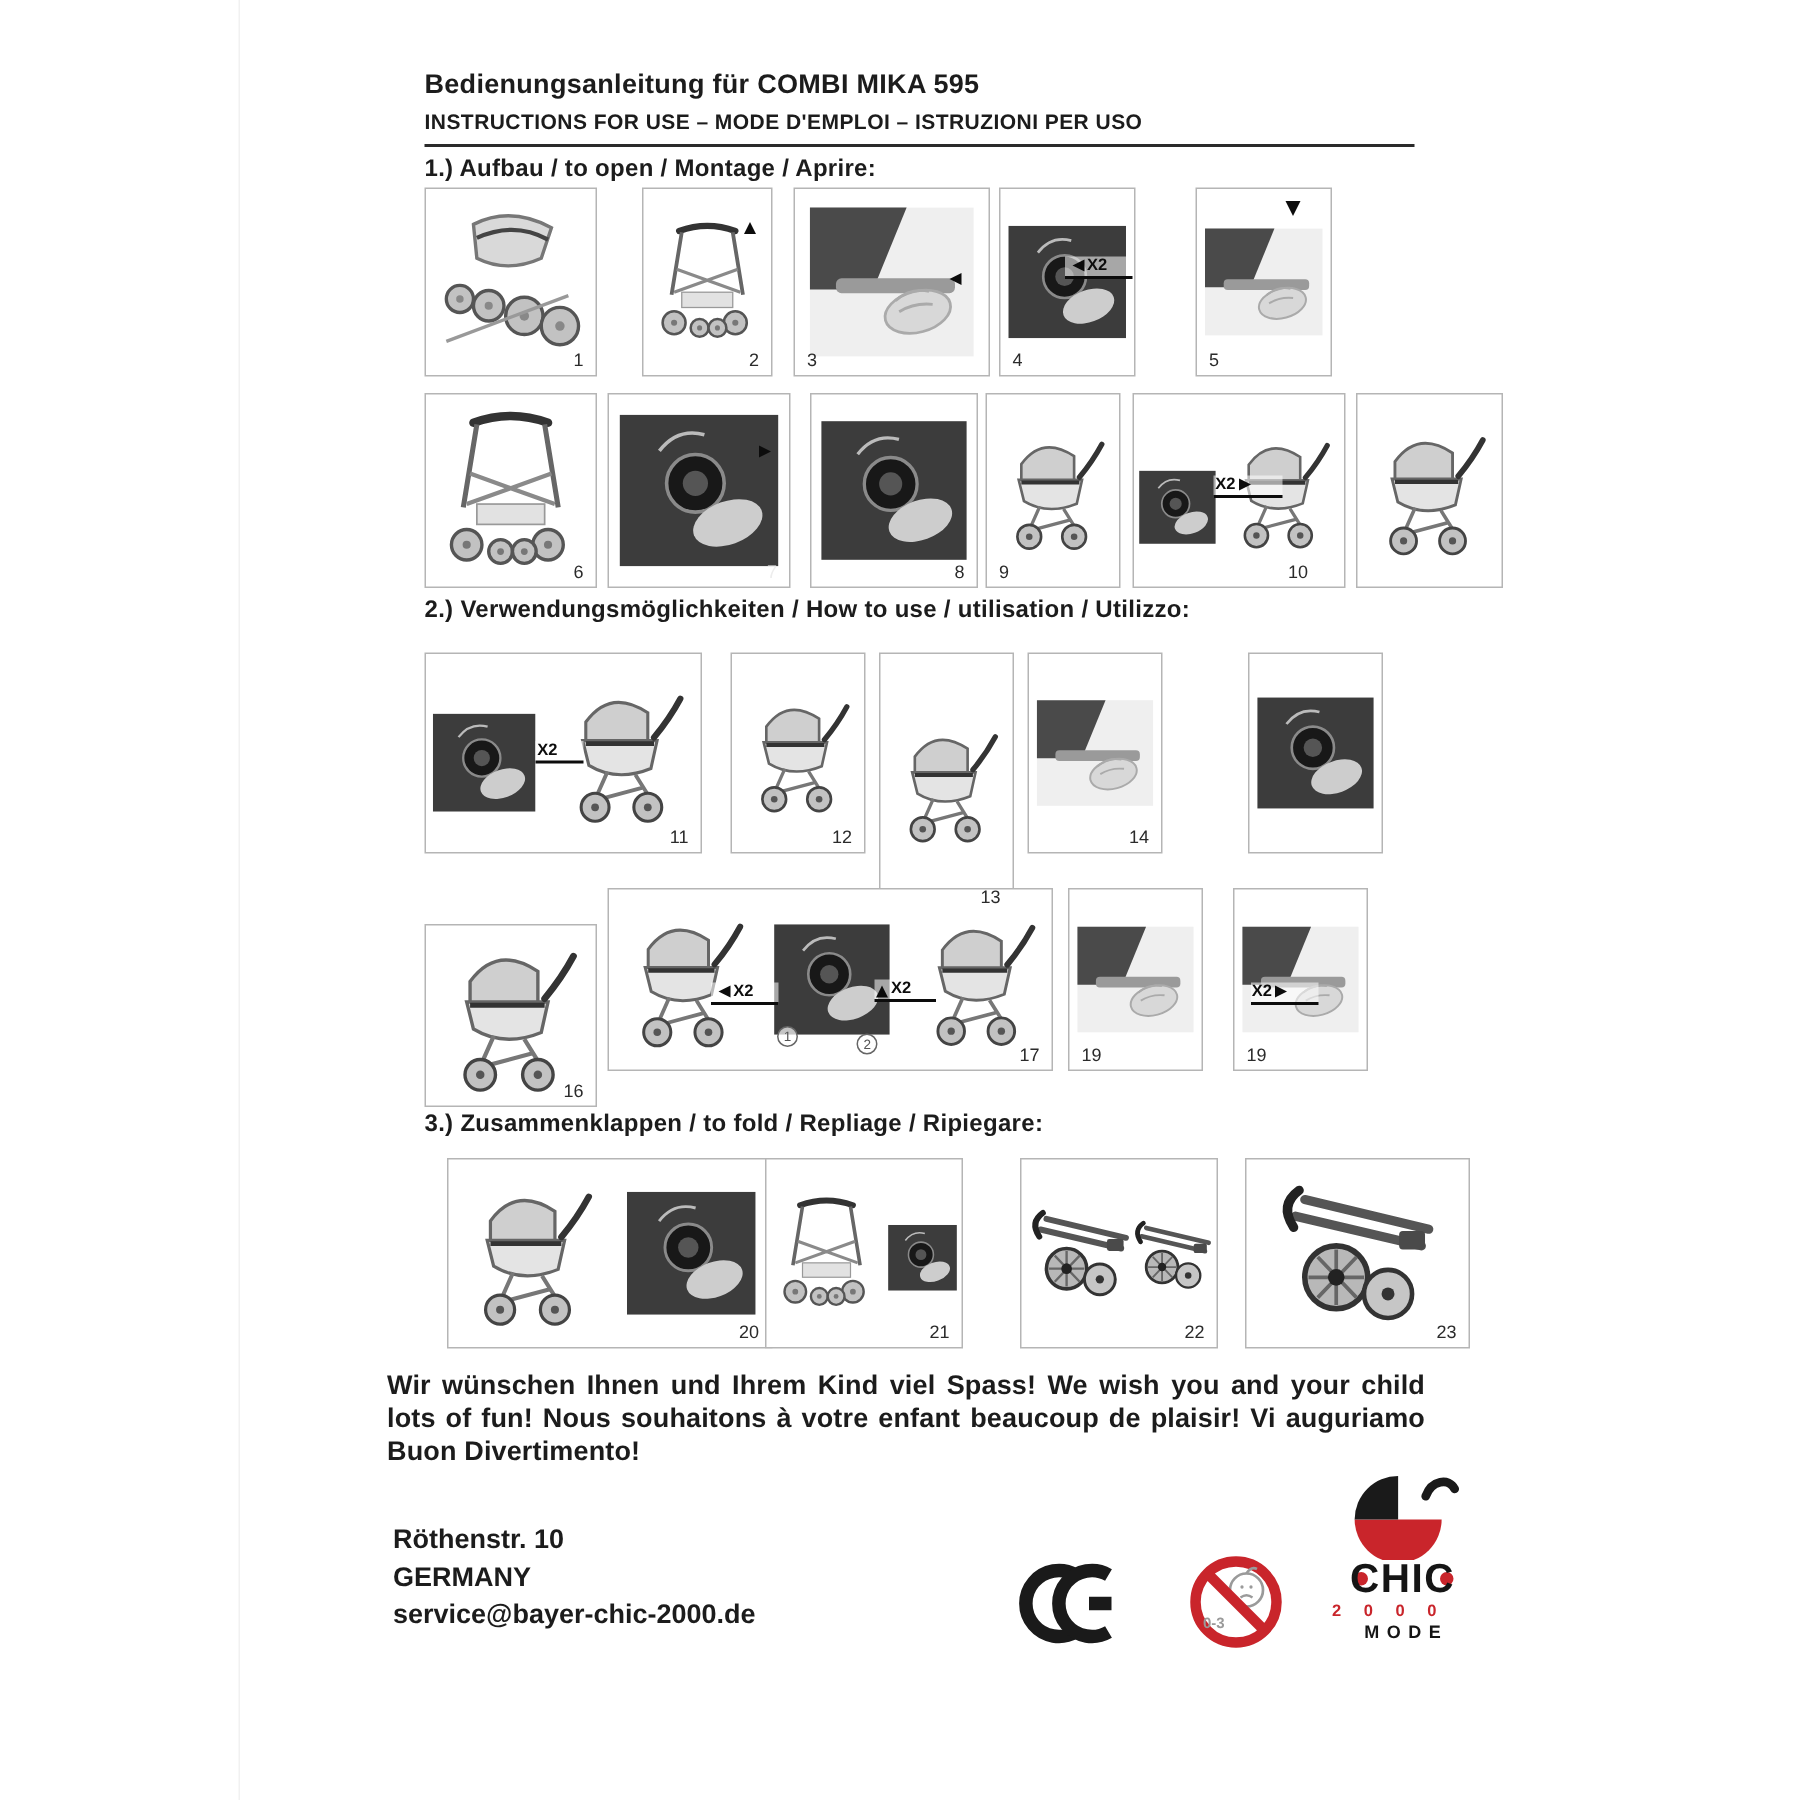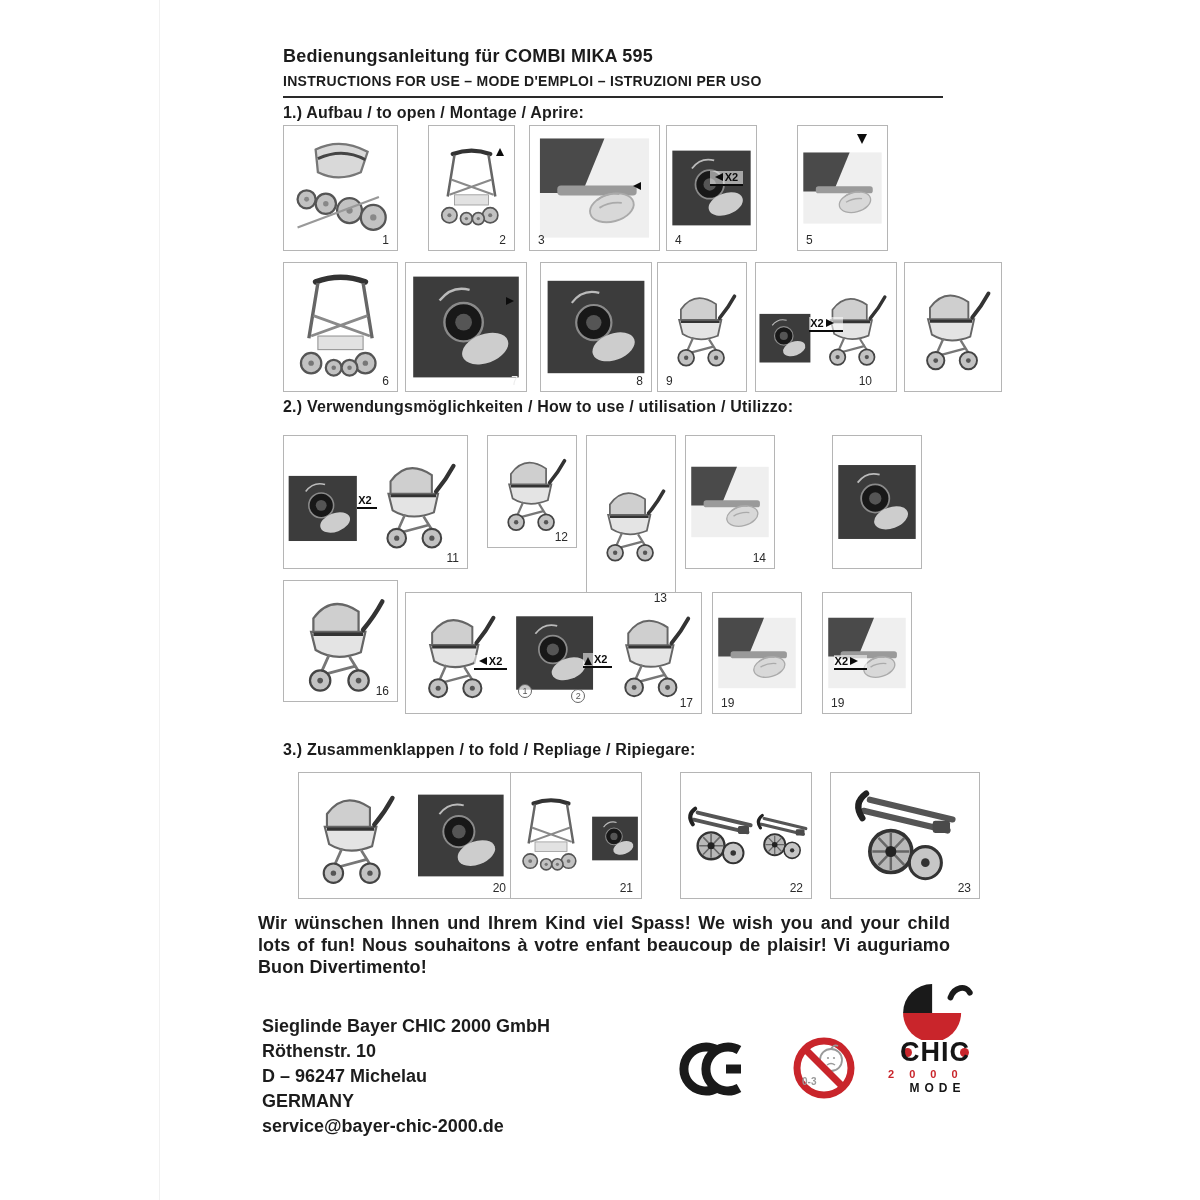--- a/index.html
+++ b/index.html
@@ -17,21 +17,21 @@
   .sec-heading { position:absolute; left:283px; font-size:16px; font-weight:bold; letter-spacing:.2px; }
   .h1 { top:104px; } .h2 { top:398px; } .h3 { top:741px; }
 
   .figbox { position:absolute; background:#fff; border:1px solid #b5b5b5; overflow:hidden; }
   .art { display:block; width:100%; height:100%; }
   .fig-num { position:absolute; bottom:3px; right:8px; font-size:12px; color:#2b2b2b; z-index:3; }
   .fig-num.bl { right:auto; left:8px; }
   .fig-num.light { color:#ededed; }
 
   .note { position:absolute; z-index:4; font-size:11px; font-weight:bold; color:#0c0c0c;
-          border-bottom:2px solid #0c0c0c; line-height:1.1; padding:0 5px 1px 1px;
+          border-bottom:2px solid #0c0c0c; line-height:1.1; padding:0 17px 1px 1px;
           display:inline-flex; align-items:center; gap:2px; background:rgba(255,255,255,.55); }
   .arr { width:0; height:0; display:inline-block; }
   .arr.l { border:4px solid transparent; border-right:8px solid #0c0c0c; }
   .arr.r { border:4px solid transparent; border-left:8px solid #0c0c0c; }
   .arr.u { border:4px solid transparent; border-bottom:8px solid #0c0c0c; }
   .arr.d { border:5px solid transparent; border-top:10px solid #0c0c0c; }
   .arrfloat { position:absolute; z-index:4; }
 
   .step { position:absolute; z-index:4; width:14px; height:14px; border:1px solid #666; border-radius:50%;
           font-size:9px; color:#555; display:flex; align-items:center; justify-content:center;
@@ -233,21 +233,21 @@
   <div class="figbox" style="left:283px;top:435px;width:185px;height:134px">
     <svg class="art" viewBox="0 0 170 100">
       <use href="#sym-handsdark" x="0" y="16" width="72" height="80"></use>
       <use href="#sym-pram" x="74" y="0" width="96" height="100"></use>
     </svg>
     <span class="note" style="left:40%;top:44%">
         <span>X2</span>
       </span>
     <span class="fig-num">11</span>
   </div>
-  <div class="figbox" style="left:487px;top:435px;width:90px;height:113px">
+  <div class="figbox" style="left:487px;top:435px;width:90px;height:134px">
     <svg class="art" viewBox="0 0 100 100">
         <use href="#sym-pram"></use>
       </svg>
     <span class="fig-num">12</span>
   </div>
   <div class="figbox" style="left:586px;top:435px;width:90px;height:174px">
     <svg class="art" viewBox="0 0 100 100">
         <use href="#sym-pram"></use>
       </svg>
     <span class="fig-num">13</span>
@@ -257,21 +257,21 @@
         <use href="#sym-hands"></use>
       </svg>
     <span class="fig-num">14</span>
   </div>
   <div class="figbox" style="left:832px;top:435px;width:90px;height:134px">
     <svg class="art" viewBox="0 0 100 100">
         <use href="#sym-handsdark"></use>
       </svg>
   </div>
 
-  <div class="figbox" style="left:283px;top:580px;width:115px;height:122px">
+  <div class="figbox" style="left:283px;top:616px;width:115px;height:122px">
     <svg class="art" viewBox="0 0 100 100">
         <use href="#sym-pram"></use>
       </svg>
     <span class="fig-num">16</span>
   </div>
   <div class="figbox" style="left:405px;top:592px;width:297px;height:122px">
     <svg class="art" viewBox="0 0 270 100">
       <use href="#sym-pram" x="0" y="0" width="92" height="100"></use>
       <use href="#sym-handsdark" x="96" y="0" width="80" height="100"></use>
       <use href="#sym-pram" x="180" y="0" width="90" height="100"></use>
@@ -331,23 +331,21 @@
   <div class="figbox" style="left:830px;top:772px;width:150px;height:127px">
     <svg class="art" viewBox="0 0 120 100">
       <use href="#sym-fold" x="8" y="0" width="105" height="100"></use>
     </svg>
     <span class="fig-num">23</span>
   </div>
 
   <p class="closing">Wir wünschen Ihnen und Ihrem Kind viel Spass! We wish you and your child lots of fun! Nous souhaitons à votre enfant beaucoup de plaisir! Vi auguriamo Buon Divertimento!</p>
 
   <div class="address">
-    <div>Sieglinde Bayer CHIC 2000 GmbH</div>
     <div>Röthenstr. 10</div>
-    <div>D – 96247 Michelau</div>
     <div>GERMANY</div>
     <div>service@bayer-chic-2000.de</div>
   </div>
 
   <svg class="ce-mark" width="66" height="54" viewBox="0 0 66 54" role="img" aria-label="CE">
     <path d="M41 8 A22 22 0 1 0 41 46" fill="none" stroke="#1a1a1a" stroke-width="9"></path>
     <path d="M63 8 A22 22 0 1 0 63 46" fill="none" stroke="#1a1a1a" stroke-width="9"></path>
     <line x1="50" y1="27" x2="65" y2="27" stroke="#1a1a1a" stroke-width="9"></line>
   </svg>
 

